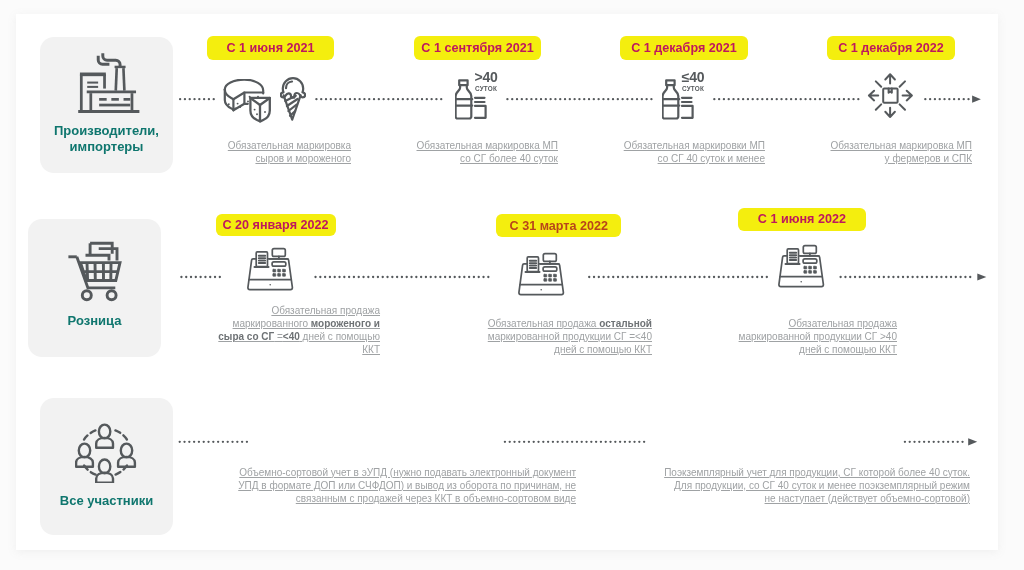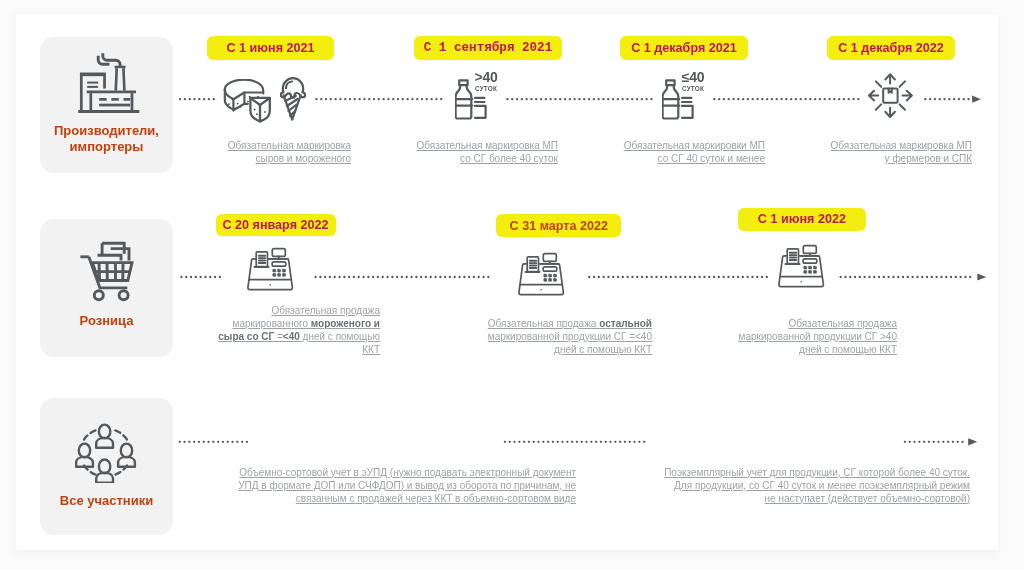--- a/index.html
+++ b/index.html
@@ -6,21 +6,21 @@
   html,body{margin:0;padding:0;}
   body{width:1024px;height:570px;background:#fbfbfb;overflow:hidden;
        font-family:"Liberation Sans",sans-serif;-webkit-font-smoothing:antialiased;}
   .stage{position:absolute;left:0;top:0;width:1024px;height:570px;}
   .card{position:absolute;left:16px;top:14px;width:982px;height:536px;background:#ffffff;
         box-shadow:0 2px 9px rgba(140,140,140,0.10);}
 
   
   .role{position:absolute;background:#f2f2f2;border-radius:14px;}
   .role .ricon{position:absolute;}
-  .role .rlabel{position:absolute;left:0;right:0;color:#c2410c;font-weight:bold;
+  .role .rlabel{position:absolute;left:0;right:0;color:#0f766e;font-weight:bold;
                 font-size:13px;line-height:15.7px;text-align:center;}
 
   
   .badge{position:absolute;background:#f4ee0e;border-radius:6px;
          display:flex;align-items:center;justify-content:center;
          font-weight:bold;font-size:12.6px;color:#be185d;white-space:nowrap;}
   .badge.red{color:#b8451a;margin-left:17px;}
 
   
   .cap{position:absolute;color:#9fa2a4;font-size:10px;line-height:13px;text-align:right;text-decoration:underline;}
@@ -268,21 +268,21 @@
       <line x1="331.4" y1="6.2" x2="475.8" y2="6.2"></line>
       <line x1="538.3" y1="6.2" x2="682.9" y2="6.2"></line>
       <line x1="749.3" y1="6.2" x2="792.6" y2="6.2"></line>
     </g>
     <path d="M796.1 2.6 L804.9 6.2 L796.1 9.8 z" fill="#55595c"></path>
   </svg>
 
   <div class="badge" style="left:207px;top:36px;width:127px;height:24px;">
       <span>С 1 июня 2021</span>
     </div>
-  <div class="badge" style="left:414px;top:36px;width:148px;height:24px;font-family:Liberation Mono, monospace;">
+  <div class="badge" style="left:414px;top:36px;width:127px;height:24px;">
       <span>С 1 сентября 2021</span>
     </div>
   <div class="badge" style="left:620px;top:36px;width:128px;height:24px;">
       <span>С 1 декабря 2021</span>
     </div>
   <div class="badge" style="left:827px;top:36px;width:128px;height:24px;">
       <span>С 1 декабря 2022</span>
     </div>
 
   <div class="ico" style="left:220px;top:79px;">
@@ -333,21 +333,21 @@
   <div class="cap" style="left:396px;top:139px;width:162px;">
     <span>Обязательная маркировка МП</span><br><span>со СГ более 40 суток</span>
   </div>
   <div class="cap" style="left:603px;top:139px;width:162px;">
     <span>Обязательная маркировки МП</span><br><span>со СГ 40 суток и менее</span>
   </div>
   <div class="cap" style="left:810px;top:139px;width:162px;">
     <span>Обязательная маркировка МП</span><br><span>у фермеров и СПК</span>
   </div>
 
-  <div class="role" style="left:40px;top:219px;width:133px;height:138px;">
+  <div class="role" style="left:28px;top:219px;width:133px;height:138px;">
     <div class="ricon" style="left:38px;top:21px;">
       <svg width="62" height="62" viewBox="0 0 62 62">
           <use href="#ic-cart"></use>
         </svg>
     </div>
     <div class="rlabel" style="top:94px;"><span>Розница</span></div>
   </div>
 
   <svg class="dots" style="left:176px;top:271px;" width="812" height="13">
     <g stroke="#55595c" stroke-width="2.3" stroke-linecap="round" stroke-dasharray="0.05 4.75">

